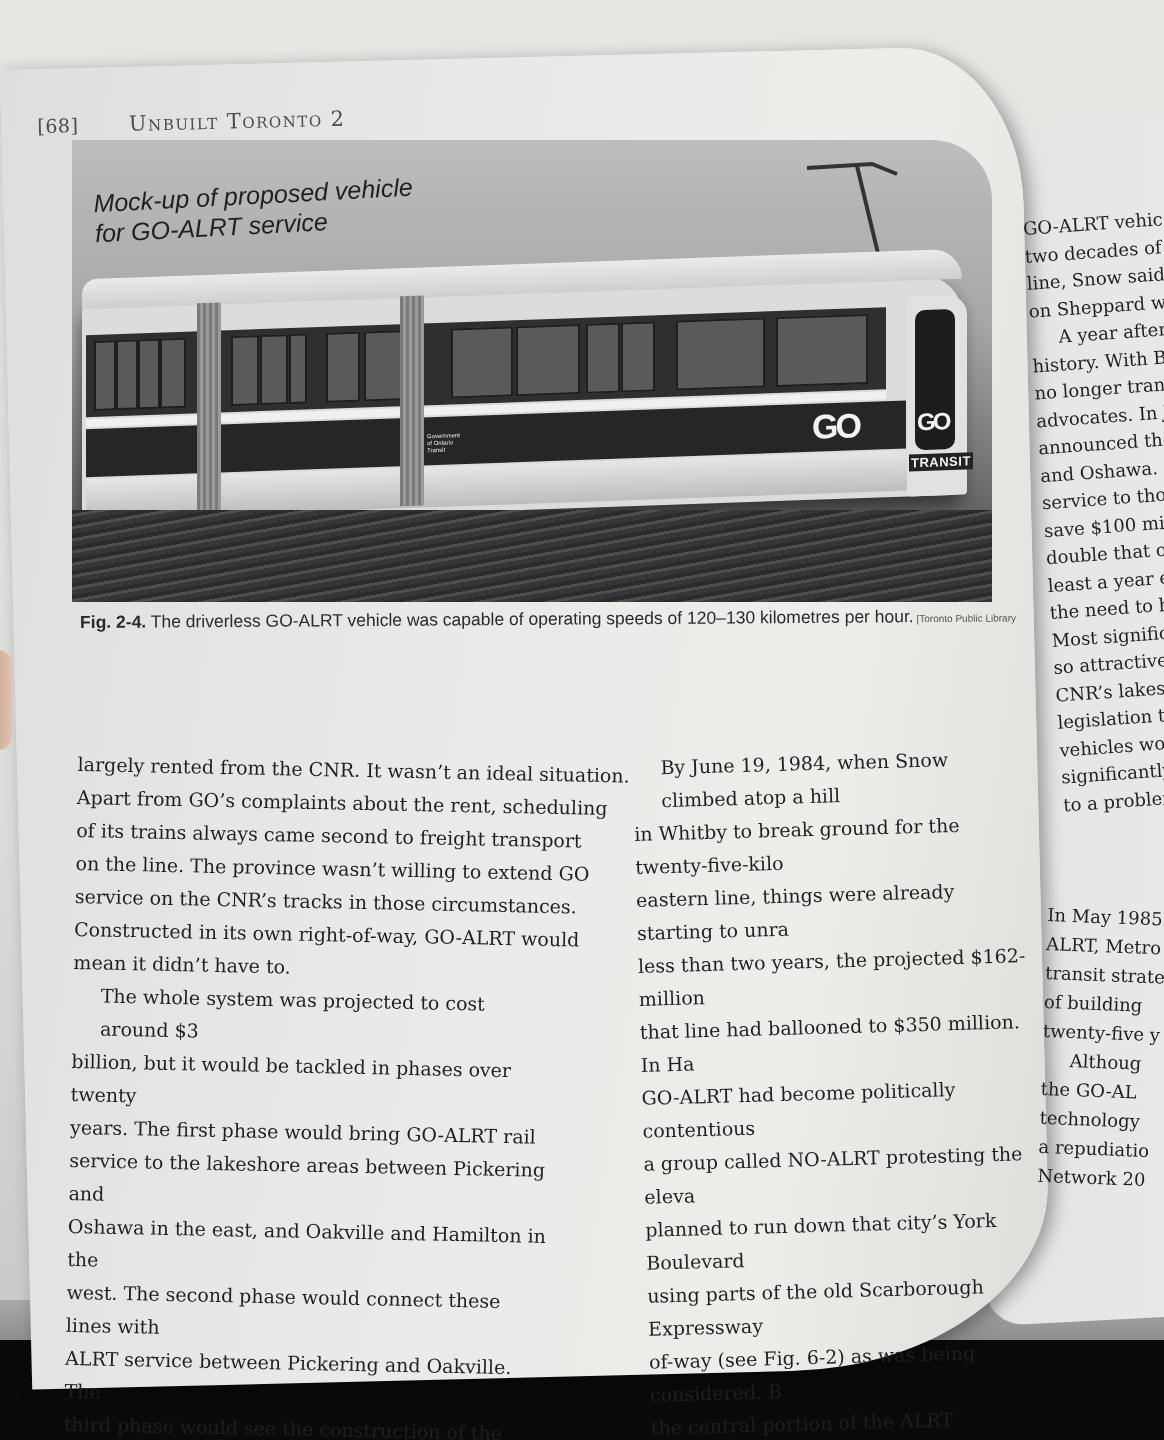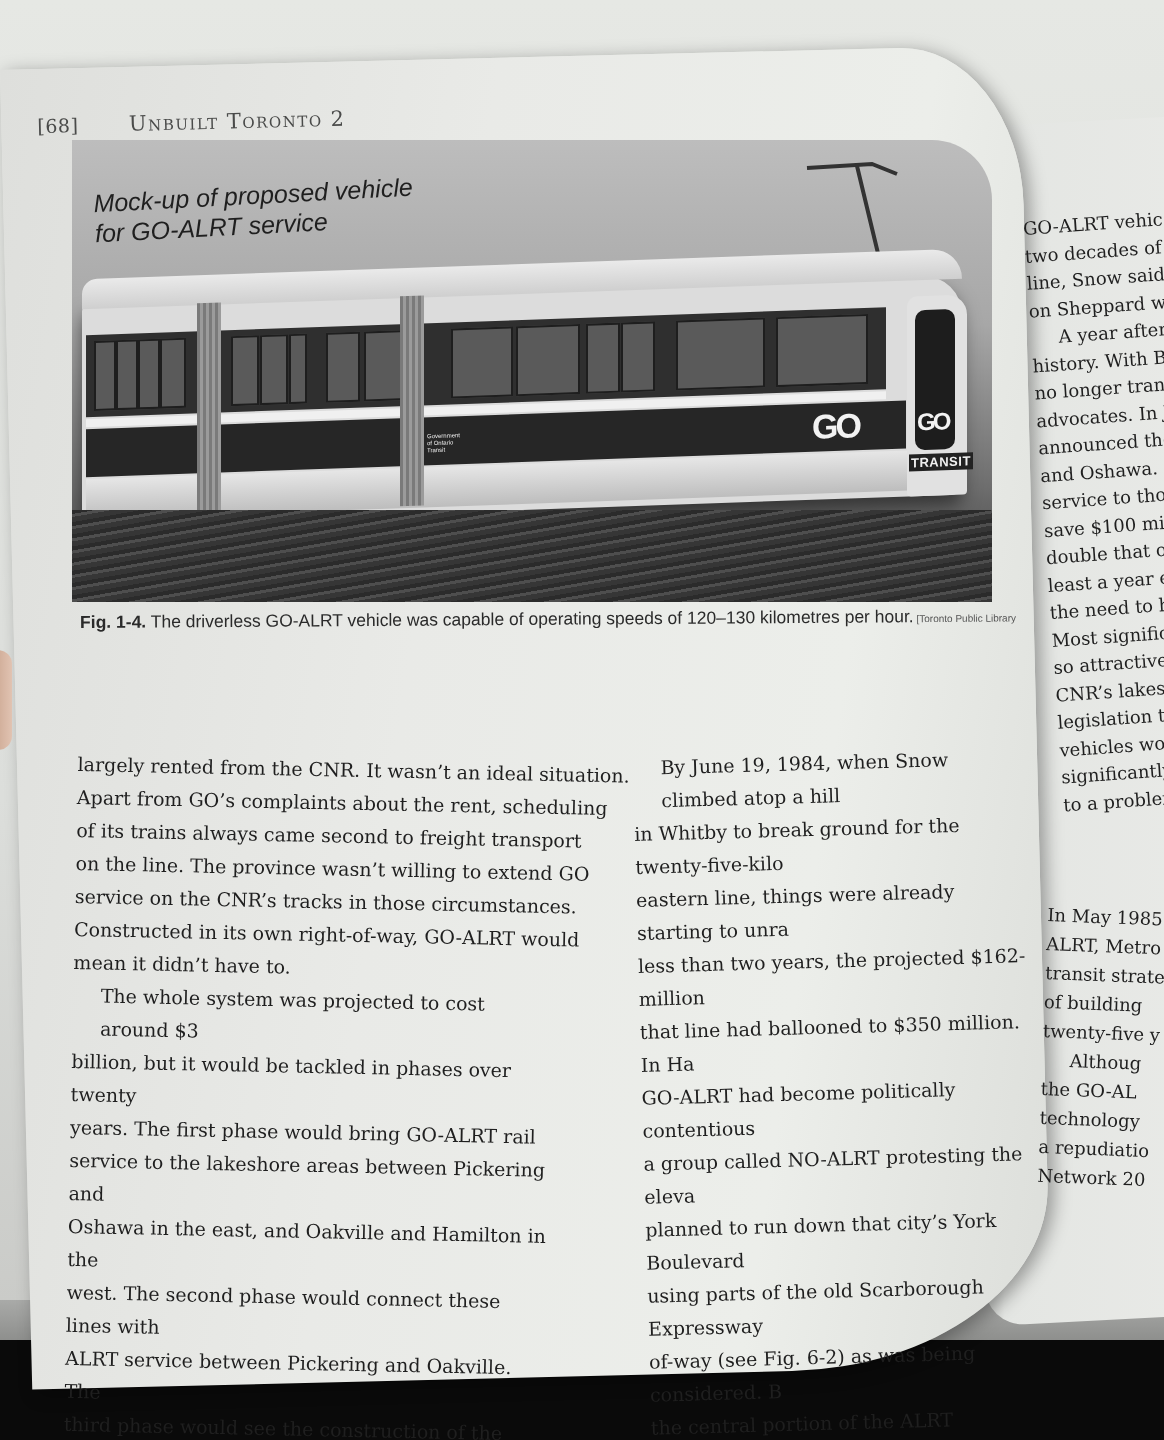--- a/index.html
+++ b/index.html
@@ -196,21 +196,21 @@
       <div class="cab">
         <div class="cab-window"></div>
         <div class="go-logo" style="left:10px;top:112px;font-size:24px;">GO</div>
         <div class="transit-label">TRANSIT</div>
       </div>
     </div>
     <div class="track"></div>
   </div>
 
   <div class="caption">
-    <span class="fig-num">Fig. 1-4.</span><span> The driverless GO-ALRT vehicle was capable of operating speeds of 120–130 kilometres per hour.</span><span class="credit"> [Toronto Public Library</span>
+    <span class="fig-num">Fig. 2-4.</span><span> The driverless GO-ALRT vehicle was capable of operating speeds of 120–130 kilometres per hour.</span><span class="credit"> [Toronto Public Library</span>
   </div>
 
   <div class="col col-left">
     <div class="justify">
         <span>largely rented from the CNR. It wasn’t an ideal situation.</span>
       </div>
     <div class="justify">
         <span>Apart from GO’s complaints about the rent, scheduling</span>
       </div>
     <div class="justify">

